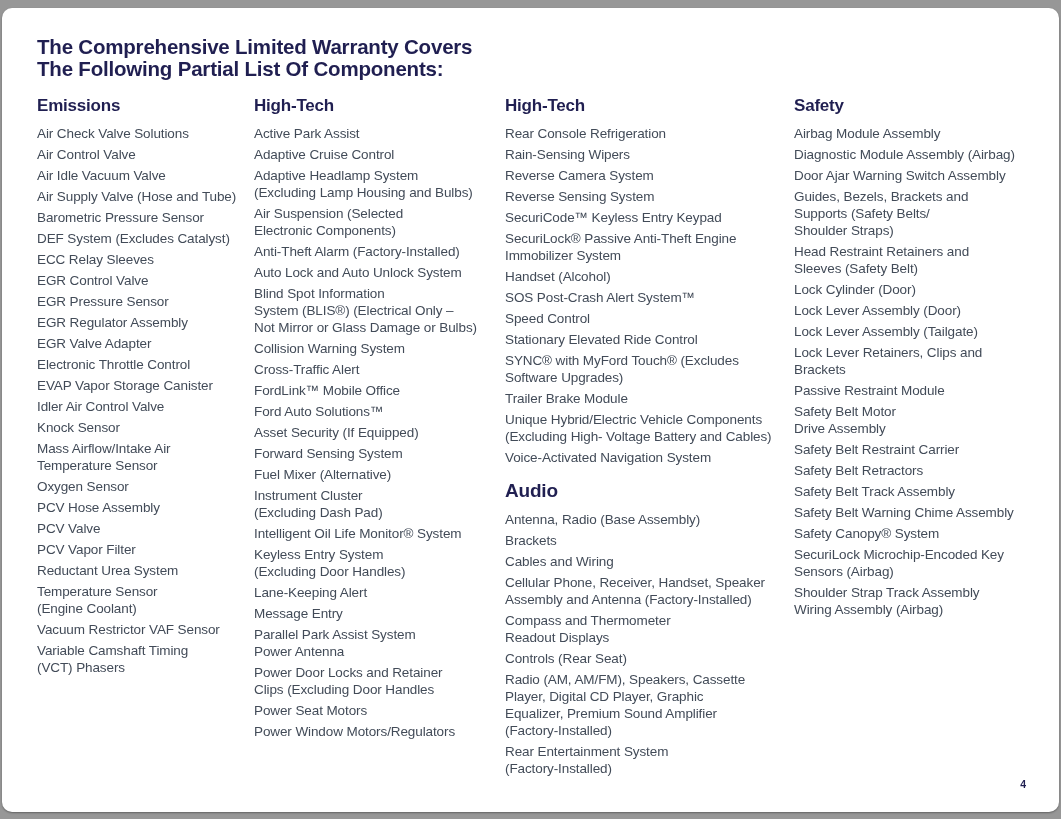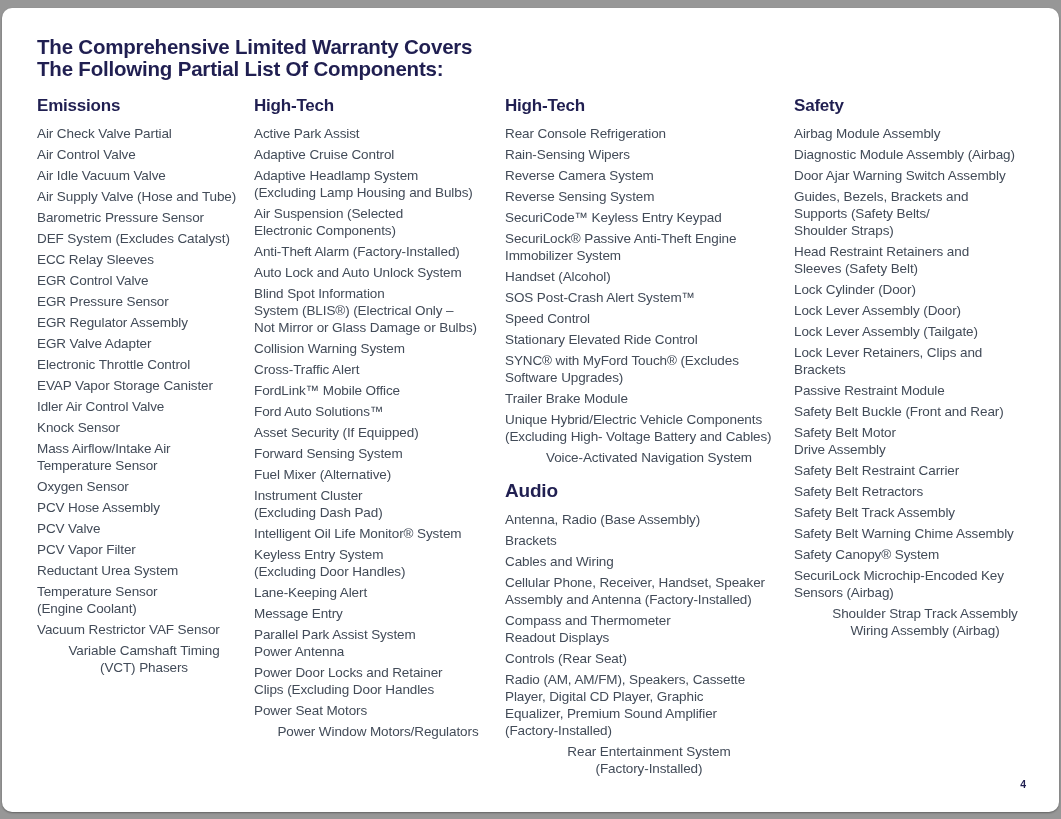--- a/index.html
+++ b/index.html
@@ -41,21 +41,21 @@
     font-size:17px;
     font-weight:bold;
     margin:0 0 9px 0;
     letter-spacing:-0.2px;
   }
   .section + .section{margin-top:14px;}
   .section + .section .section-heading{
     font-size:19px;
   }
   .item{margin-bottom:4px;}
-  .item:last-child{margin-bottom:0;text-align:center;}
+  .item:last-child{margin-bottom:0;}
   .line{
     color:var(--body-color);
     font-size:13.5px;
     line-height:17px;
     white-space:nowrap;
     letter-spacing:-0.1px;
   }
   .page-number{
     position:absolute;
     right:33px; bottom:22px;
@@ -71,21 +71,21 @@
   <div class="doc-title">
     <div>The Comprehensive Limited Warranty Covers</div>
     <div>The Following Partial List Of Components:</div>
   </div>
 
   <div id="columns-root">
       <div class="column col-0">
         <div class="section">
           <h2 class="section-heading">Emissions</h2>
           <div class="item">
-            <div class="line">Air Check Valve Partial</div>
+            <div class="line">Air Check Valve Solutions</div>
           </div>
           <div class="item">
             <div class="line">Air Control Valve</div>
           </div>
           <div class="item">
             <div class="line">Air Idle Vacuum Valve</div>
           </div>
           <div class="item">
             <div class="line">Air Supply Valve (Hose and Tube)</div>
           </div>
@@ -348,23 +348,20 @@
           </div>
           <div class="item">
             <div class="line">Lock Lever Assembly (Tailgate)</div>
           </div>
           <div class="item">
             <div class="line">Lock Lever Retainers, Clips and</div>
             <div class="line">Brackets</div>
           </div>
           <div class="item">
             <div class="line">Passive Restraint Module</div>
-          </div>
-          <div class="item">
-            <div class="line">Safety Belt Buckle (Front and Rear)</div>
           </div>
           <div class="item">
             <div class="line">Safety Belt Motor</div>
             <div class="line">Drive Assembly</div>
           </div>
           <div class="item">
             <div class="line">Safety Belt Restraint Carrier</div>
           </div>
           <div class="item">
             <div class="line">Safety Belt Retractors</div>

